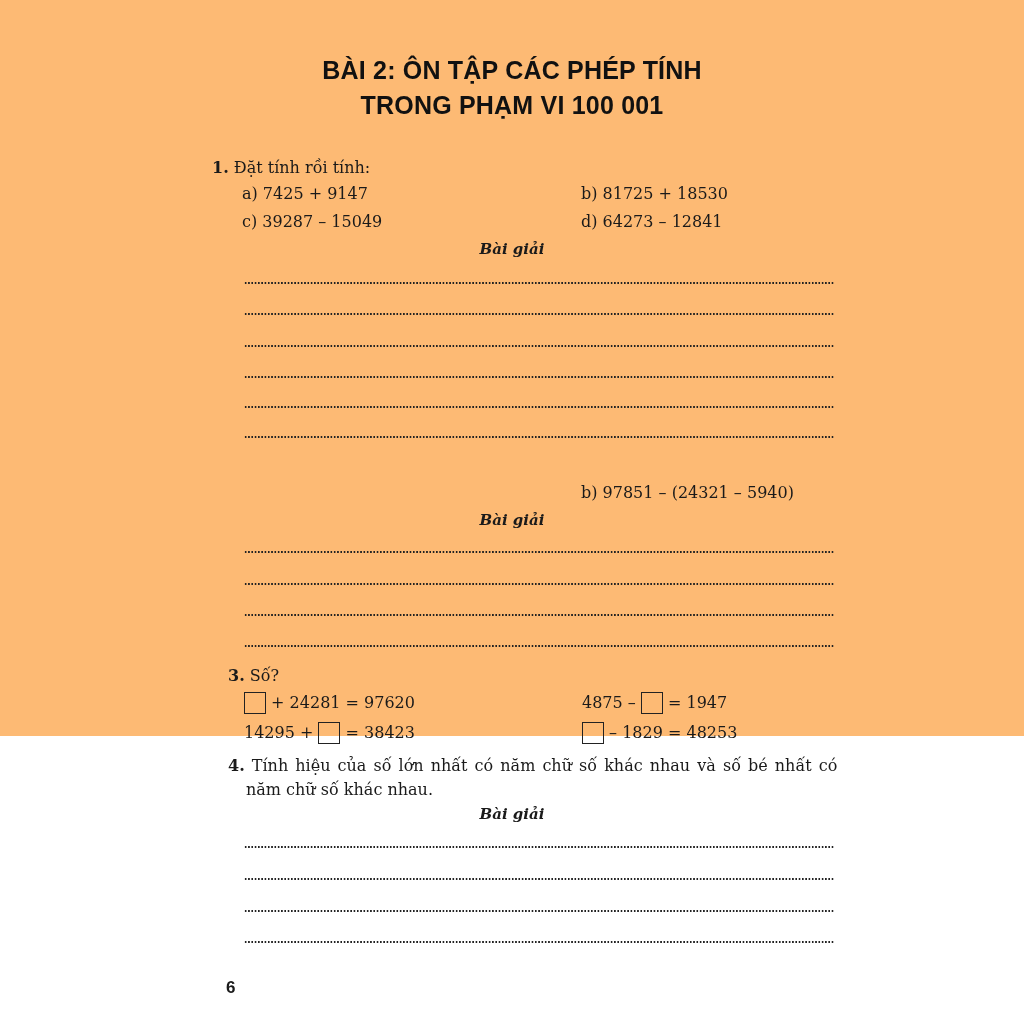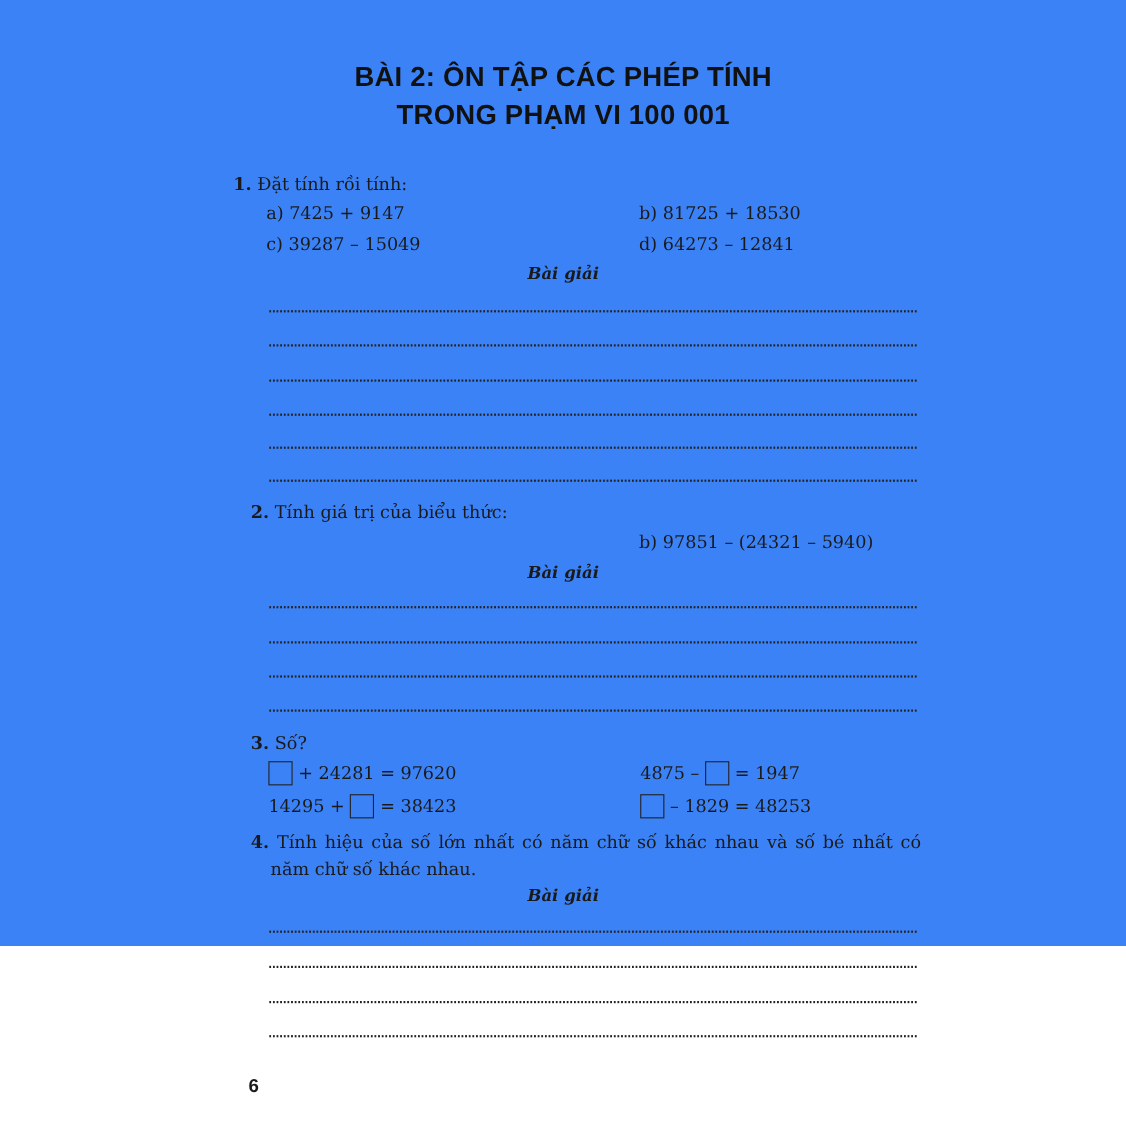--- a/index.html
+++ b/index.html
@@ -1,18 +1,18 @@
 <!DOCTYPE html>
 <html><head>
   <meta charset="utf-8">
   <style>
     html, body { margin: 0; padding: 0; background: #ffffff; }
     body { width: 1024px; height: 1024px; position: relative; overflow: hidden;
            font-family: "DejaVu Serif", serif; color: #1a1a1a; }
-    .page { position: absolute; left: 0; top: 0; width: 1024px; height: 860px; background: #3b82f6; }
+    .page { position: absolute; left: 0; top: 0; width: 1024px; height: 736px; background: #fdba74; }
     .title { position: absolute; left: 0; width: 1024px; text-align: center;
              font-family: "Liberation Sans", sans-serif; font-weight: bold; font-size: 25px;
              color: #111; letter-spacing: 0.2px; }
     .t1 { top: 56px; }
     .t2 { top: 91px; }
     .abs { position: absolute; font-size: 16px; white-space: nowrap; }
     .qnum { font-weight: bold; font-family: "DejaVu Serif", serif; }
     .solution { position: absolute; left: 0; width: 1024px; text-align: center;
                 font-style: italic; font-weight: bold; font-size: 15px; }
     .dots { position: absolute; left: 244px; width: 590px; height: 2px;
@@ -41,24 +41,20 @@
   <div class="abs" style="left:581px; top:212px;">d) 64273 – 12841</div>
   <div class="solution" style="top:240px;">Bài giải</div>
 
   <div class="dots" style="top:282px;"></div>
   <div class="dots" style="top:313px;"></div>
   <div class="dots" style="top:345px;"></div>
   <div class="dots" style="top:376px;"></div>
   <div class="dots" style="top:406px;"></div>
   <div class="dots" style="top:436px;"></div>
 
-  <div class="abs" style="left:228px; top:456px;">
-    <span class="qnum">2.</span>
-    <span>Tính giá trị của biểu thức:</span>
-  </div>
   <div class="abs" style="left:581px; top:483px;">b) 97851 – (24321 – 5940)</div>
   <div class="solution" style="top:511px;">Bài giải</div>
 
   <div class="dots" style="top:551px;"></div>
   <div class="dots" style="top:583px;"></div>
   <div class="dots" style="top:614px;"></div>
   <div class="dots" style="top:645px;"></div>
 
   <div class="abs" style="left:228px; top:666px;">
     <span class="qnum">3.</span>

